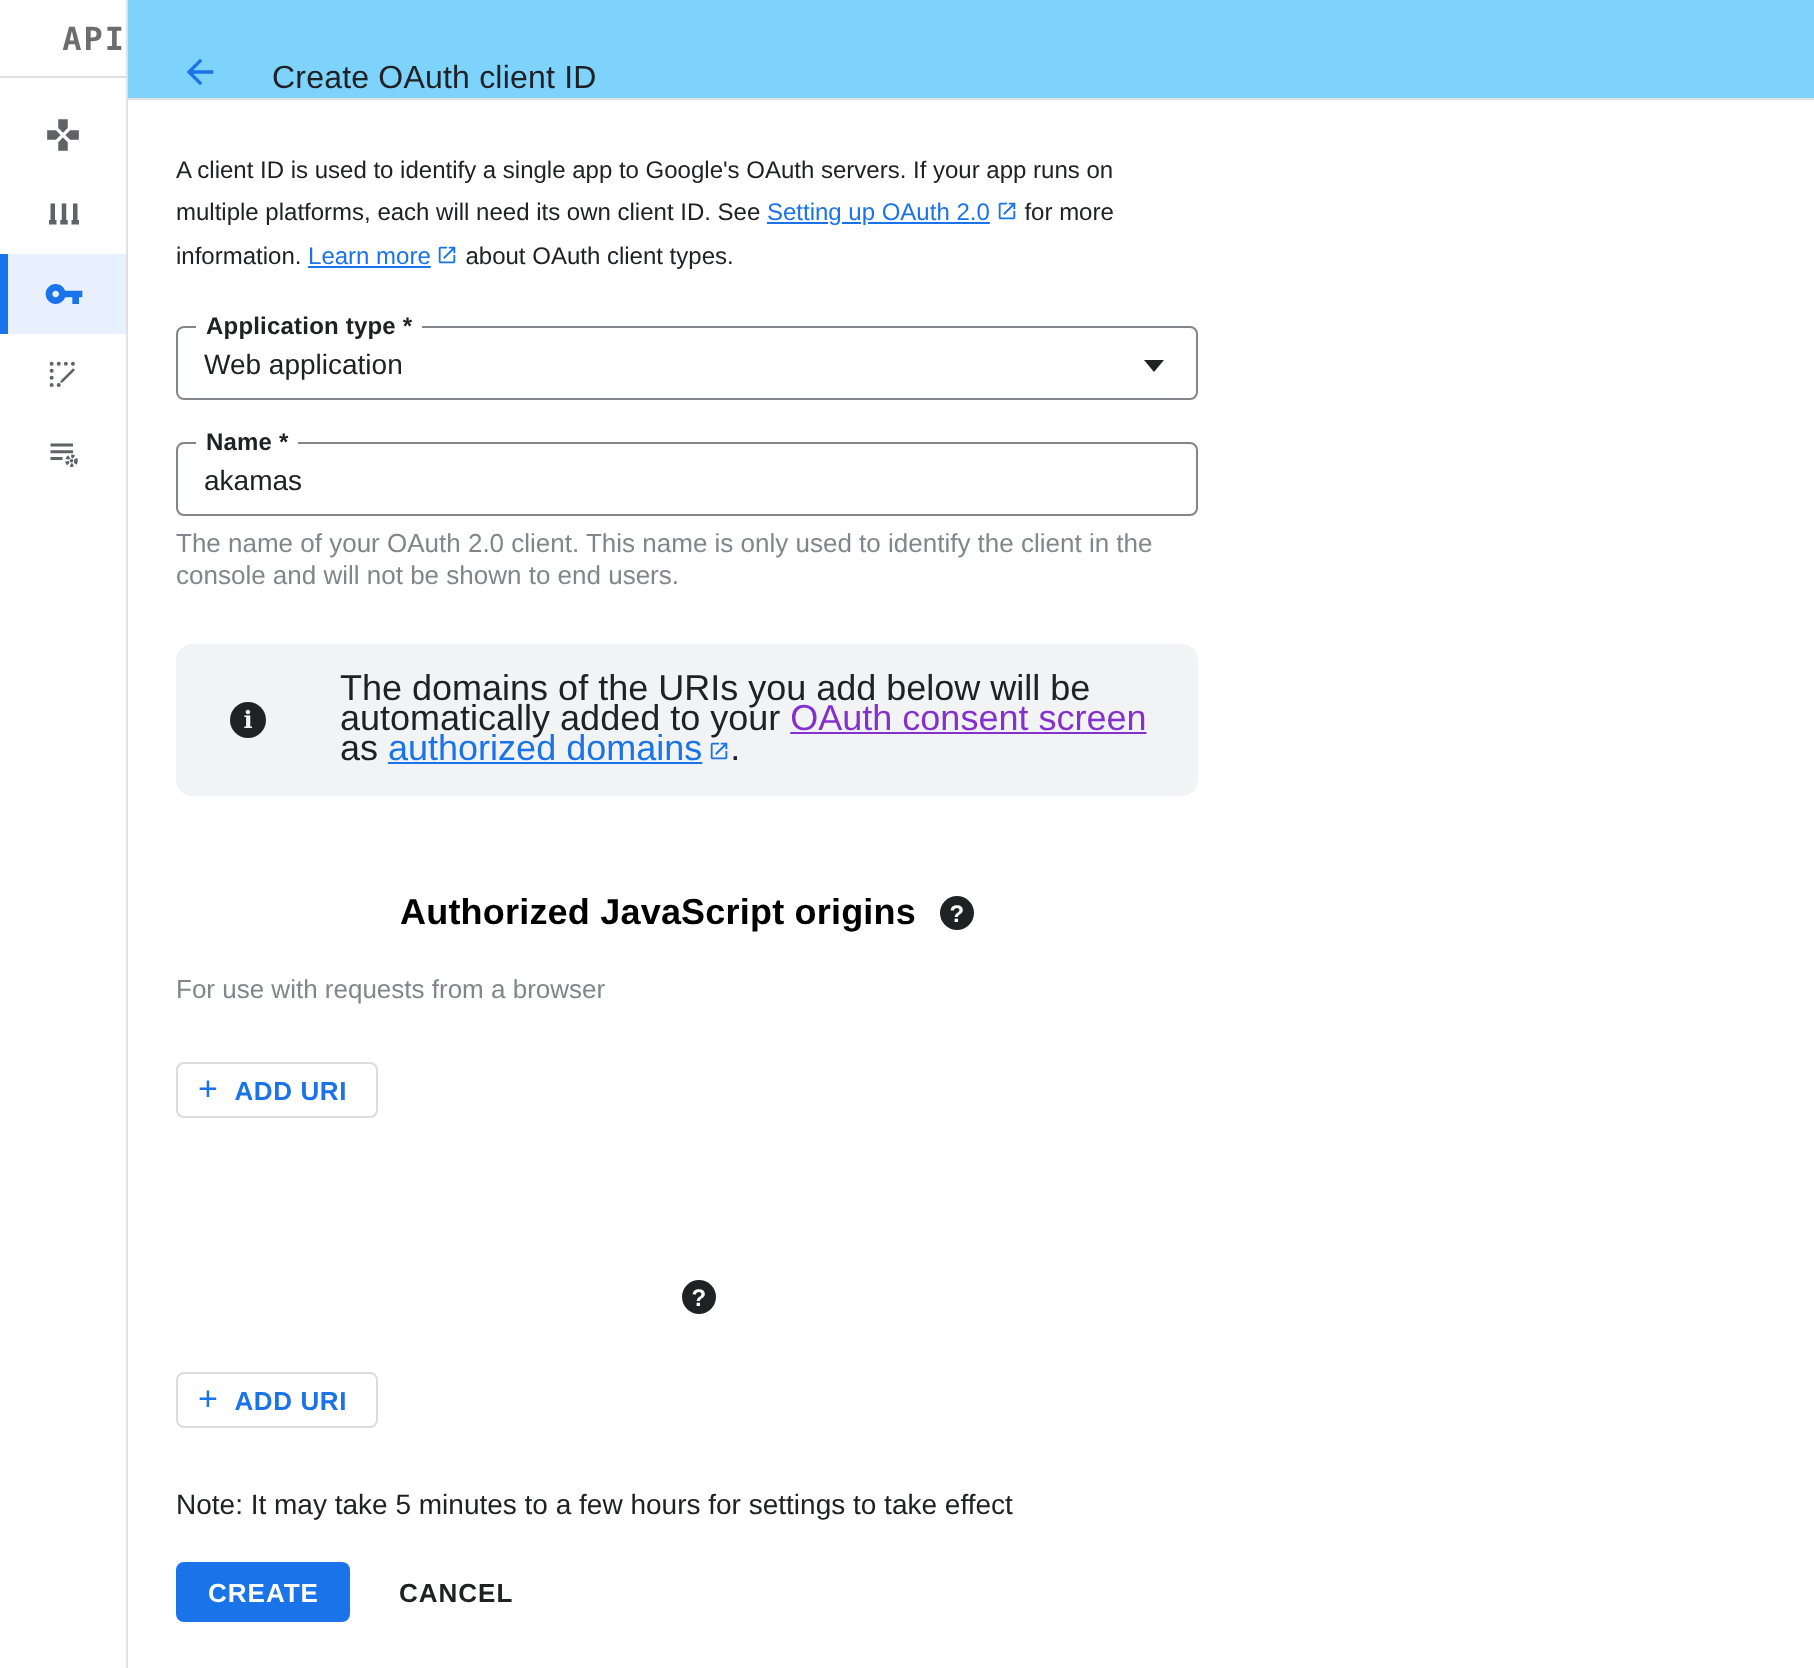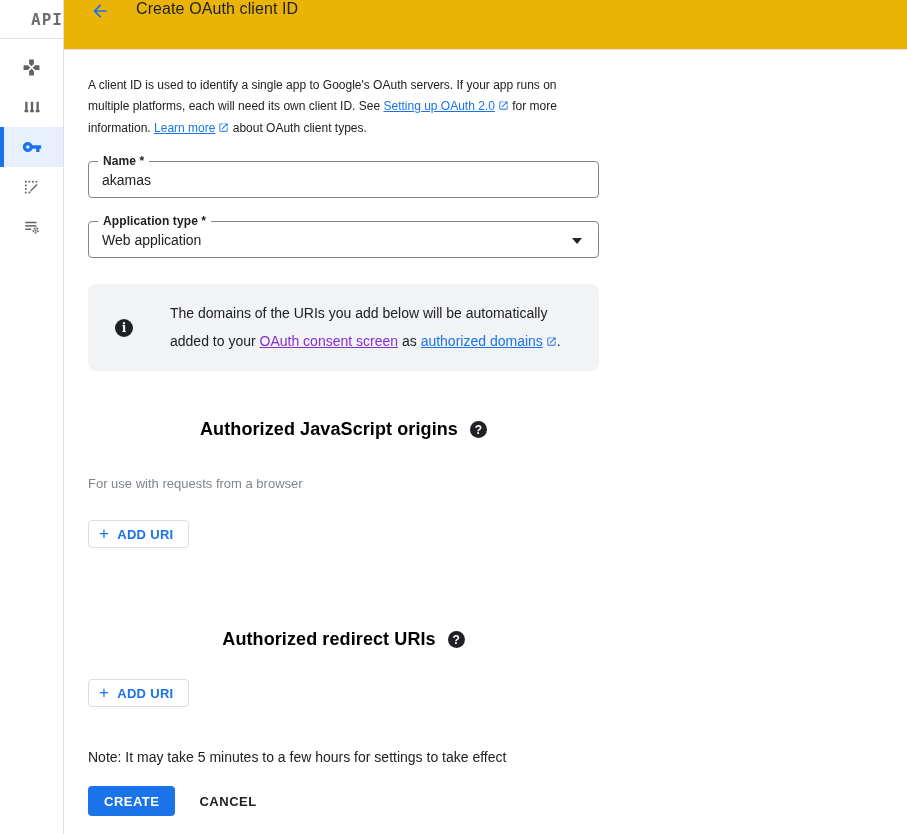--- a/index.html
+++ b/index.html
@@ -37,23 +37,23 @@
     background: #e8f0fe;
     border-left: 4px solid #1a73e8;
   }
   .nav-item svg { display: block; }
 
   
   .main { flex: 1; display: flex; flex-direction: column; }
   .header {
     height: 50px; min-height: 50px;
     border-bottom: 1px solid #e0e0e0;
-    display: flex; align-items: flex-start;
+    display: flex; align-items: flex-end;
     padding-left: 24px;
-    background: #eab308;
+    background: #7dd3fc;
   }
   .back-btn {
     width: 24px; height: 24px; display: flex; align-items: center; justify-content: center;
     cursor: pointer; border: none; background: transparent; padding: 0;
   }
   .page-title {
     font-size: 16px; font-weight: 500; color: #202124;
     margin-left: 24px; letter-spacing: .1px;
   }
 
@@ -105,48 +105,48 @@
     margin-top: 26px; background: #f1f3f4; border-radius: 8px;
     display: flex; align-items: center;
     padding: 15px 16px 15px 27px; width: 511px;
   }
   .info-icon {
     width: 18px; height: 18px; border-radius: 50%; background: #202124;
     color: #f1f3f4; font-size: 12px; font-weight: bold;
     display: flex; align-items: center; justify-content: center;
     flex-shrink: 0; font-family: "DejaVu Serif", serif;
   }
-  .banner-text { margin-left: 37px; font-size: 14px; line-height: 28px; color: #202124; }
+  .banner-text { margin-left: 37px; font-size: 18px; line-height: 15px; color: #202124; }
 
   
   .section-title {
     font-size: 18px; font-weight: 700; color: #000;
     display: flex; align-items: center; letter-spacing: .1px; justify-content: center;
   }
   .section-1 .section-title { margin-top: 48px; }
   .section-2 .section-title { margin-top: 81px; }
   .help-icon {
     width: 17px; height: 17px; border-radius: 50%; background: #202124;
     color: #fff; font-size: 12px; font-weight: bold;
     display: inline-flex; align-items: center; justify-content: center;
     margin-left: 12px; cursor: pointer;
   }
-  .section-sub { margin-top: 36px; font-size: 13px; color: #80868b; }
+  .section-sub { margin-top: 20px; font-size: 13px; color: #80868b; }
   .add-uri-btn {
     margin-top: 29px;
     display: inline-flex; align-items: center;
     border: 1px solid #dadce0; border-radius: 4px; background: #fff;
     color: #1a73e8; font-family: "Liberation Sans", sans-serif;
     font-size: 13px; font-weight: 700; letter-spacing: .3px;
     padding: 5px 14px 5px 10px; height: 28px; cursor: pointer;
   }
   .plus-glyph { font-size: 17px; font-weight: 400; margin-right: 8px; line-height: 1; margin-top: -2px; }
 
   
-  .note { margin-top: 42px; font-size: 14px; color: #202124; }
+  .note { margin-top: 30px; font-size: 14px; color: #202124; }
   .actions { margin-top: 21px; display: flex; align-items: center; }
   .create-btn {
     background: #1a73e8; color: #fff; border: none; border-radius: 4px;
     font-family: "Liberation Sans", sans-serif;
     font-size: 13px; font-weight: 700; letter-spacing: .5px;
     padding: 0 16px; height: 30px; cursor: pointer;
   }
   .cancel-btn {
     background: transparent; border: none; color: #202124;
     font-family: "Liberation Sans", sans-serif;
@@ -234,30 +234,31 @@
 
     <div class="content">
       <div class="content-inner">
 
         <p class="intro"><span>A client ID is used to identify a single app to Google's OAuth servers. If your app runs on multiple platforms, each will need its own client ID. See </span><a class="link">Setting up OAuth 2.0</a><span class="ext-icon"><svg width="11" height="11" viewBox="0 0 24 24" fill="#1a73e8">
                 <path d="M19 19H5V5h7V3H5c-1.11 0-2 .9-2 2v14c0 1.1.89 2 2 2h14c1.1 0 2-.9 2-2v-7h-2v7zM14 3v2h3.59l-9.83 9.83 1.41 1.41L19 6.41V10h2V3h-7z"></path>
               </svg></span><span> for more information. </span><a class="link">Learn more</a><span class="ext-icon"><svg width="11" height="11" viewBox="0 0 24 24" fill="#1a73e8">
                 <path d="M19 19H5V5h7V3H5c-1.11 0-2 .9-2 2v14c0 1.1.89 2 2 2h14c1.1 0 2-.9 2-2v-7h-2v7zM14 3v2h3.59l-9.83 9.83 1.41 1.41L19 6.41V10h2V3h-7z"></path>
               </svg></span><span> about OAuth client types.</span></p>
 
-        <div class="field field-name">
-          <span class="field-label">Name *</span>
-          <input class="text-input" type="text" value="akamas" style="">
-        </div>
-
         <div class="field field-app">
           <span class="field-label">Application type *</span>
           <span class="field-value">Web application</span>
           <span class="caret"></span>
         </div>
+
+        <div class="field field-name">
+          <span class="field-label">Name *</span>
+          <input class="text-input" type="text" value="akamas" style="">
+        </div>
+        <p class="helper">The name of your OAuth 2.0 client. This name is only used to identify the client in the console and will not be shown to end users.</p>
 
         <div class="banner">
           <span class="info-icon">i</span>
           <span class="banner-text"><span>The domains of the URIs you add below will be automatically added to your </span><a class="link visited">OAuth consent screen</a><span> as </span><a class="link">authorized domains</a><span class="ext-icon"><svg width="11" height="11" viewBox="0 0 24 24" fill="#1a73e8">
                   <path d="M19 19H5V5h7V3H5c-1.11 0-2 .9-2 2v14c0 1.1.89 2 2 2h14c1.1 0 2-.9 2-2v-7h-2v7zM14 3v2h3.59l-9.83 9.83 1.41 1.41L19 6.41V10h2V3h-7z"></path>
                 </svg></span><span>.</span></span>
         </div>
 
         <div class="section section-1">
           <h2 class="section-title">
@@ -266,21 +267,20 @@
           </h2>
           <p class="section-sub">For use with requests from a browser</p>
           <button class="add-uri-btn">
             <span class="plus-glyph">+</span>
             <span>ADD URI</span>
           </button>
         </div>
 
         <div class="section section-2">
           <h2 class="section-title">
-            <span>Authorized redirect URIs</span>
             <span class="help-icon">?</span>
           </h2>
           <button class="add-uri-btn">
             <span class="plus-glyph">+</span>
             <span>ADD URI</span>
           </button>
         </div>
 
         <p class="note">Note: It may take 5 minutes to a few hours for settings to take effect</p>
         <div class="actions">

